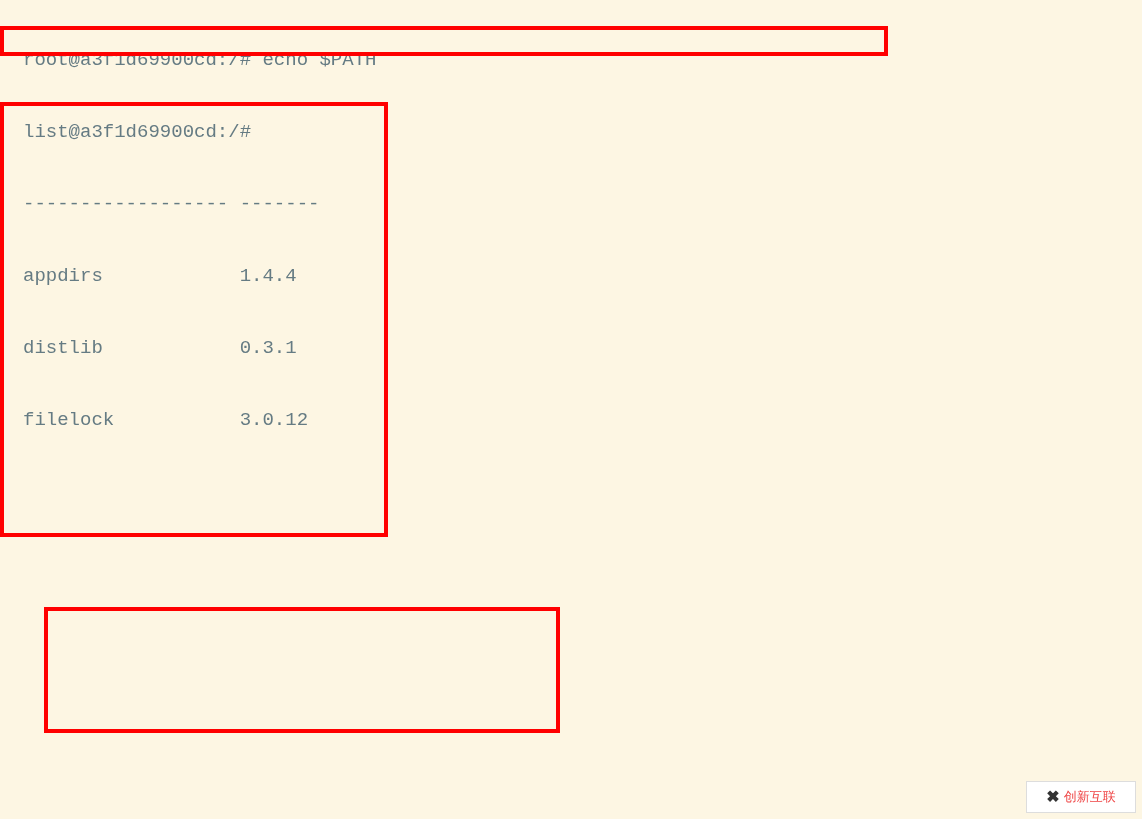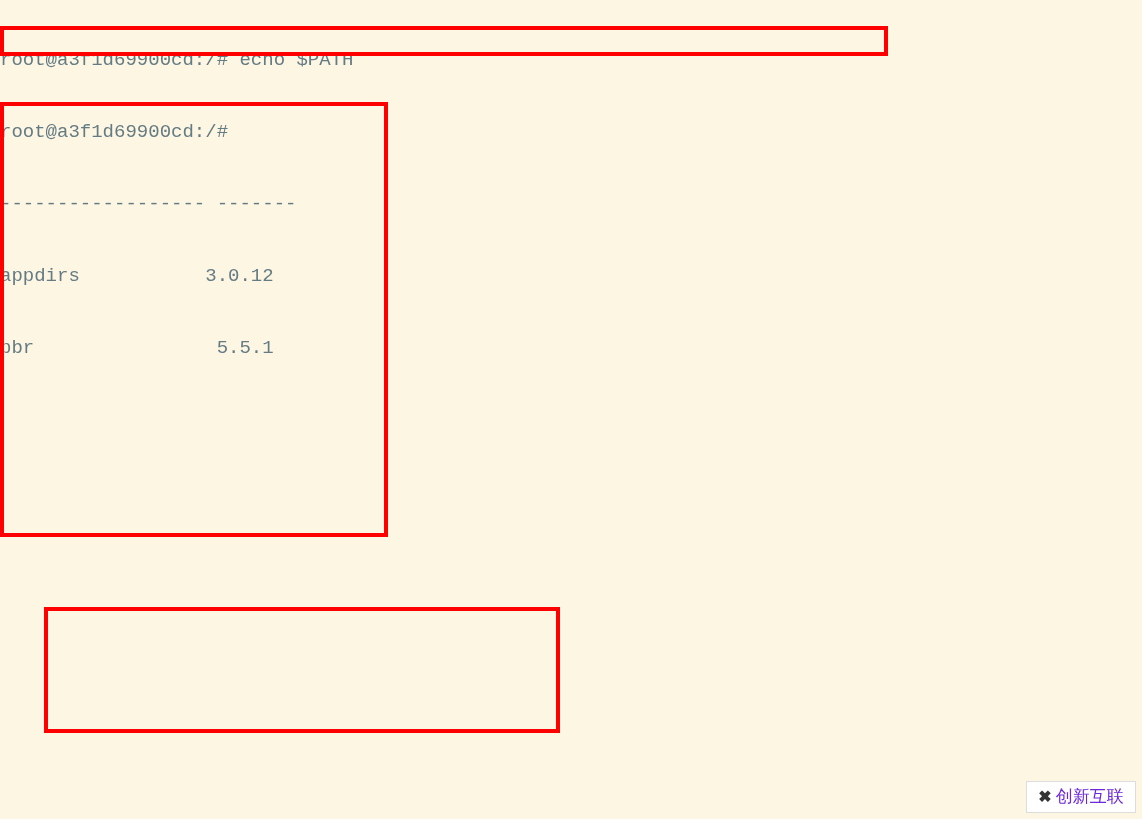--- a/index.html
+++ b/index.html
@@ -19,20 +19,21 @@
       position: relative;
       overflow: hidden;
     }
     .terminal {
       white-space: pre;
       position: relative;
     }
     .line {
       white-space: pre;
       position: relative;
+      padding-left: 23px;
     }
     .red-box-1 {
       position: absolute;
       border: 4px solid #ff0000;
       left: 0px;
       top: 26px;
       width: 888px;
       height: 30px;
       pointer-events: none;
     }
@@ -69,33 +70,34 @@
       color: #888;
       font-family: sans-serif;
     }
     .watermark .logo-icon {
       font-size: 16px;
       margin-right: 4px;
       color: #333;
       font-weight: bold;
     }
     .watermark .logo-text {
-      font-size: 17px;
-      color: #6d28d9;
+      font-size: 13px;
+      color: #ef4444;
     }
   </style>
 </head>
 <body>
 
 <div class="terminal">
   <div class="line">root@a3f1d69900cd:/# echo $PATH</div>
-  <div class="line">root@a3f1d69900cd:/#</div>
+  <div class="line">list@a3f1d69900cd:/#</div>
   <div class="line">------------------ -------</div>
-  <div class="line">appdirs           3.0.12</div>
-  <div class="line">pbr                5.5.1</div>
+  <div class="line">appdirs            1.4.4</div>
+  <div class="line">distlib            0.3.1</div>
+  <div class="line">filelock           3.0.12</div>
   
   
   
   
   
   
   
   
   
   

